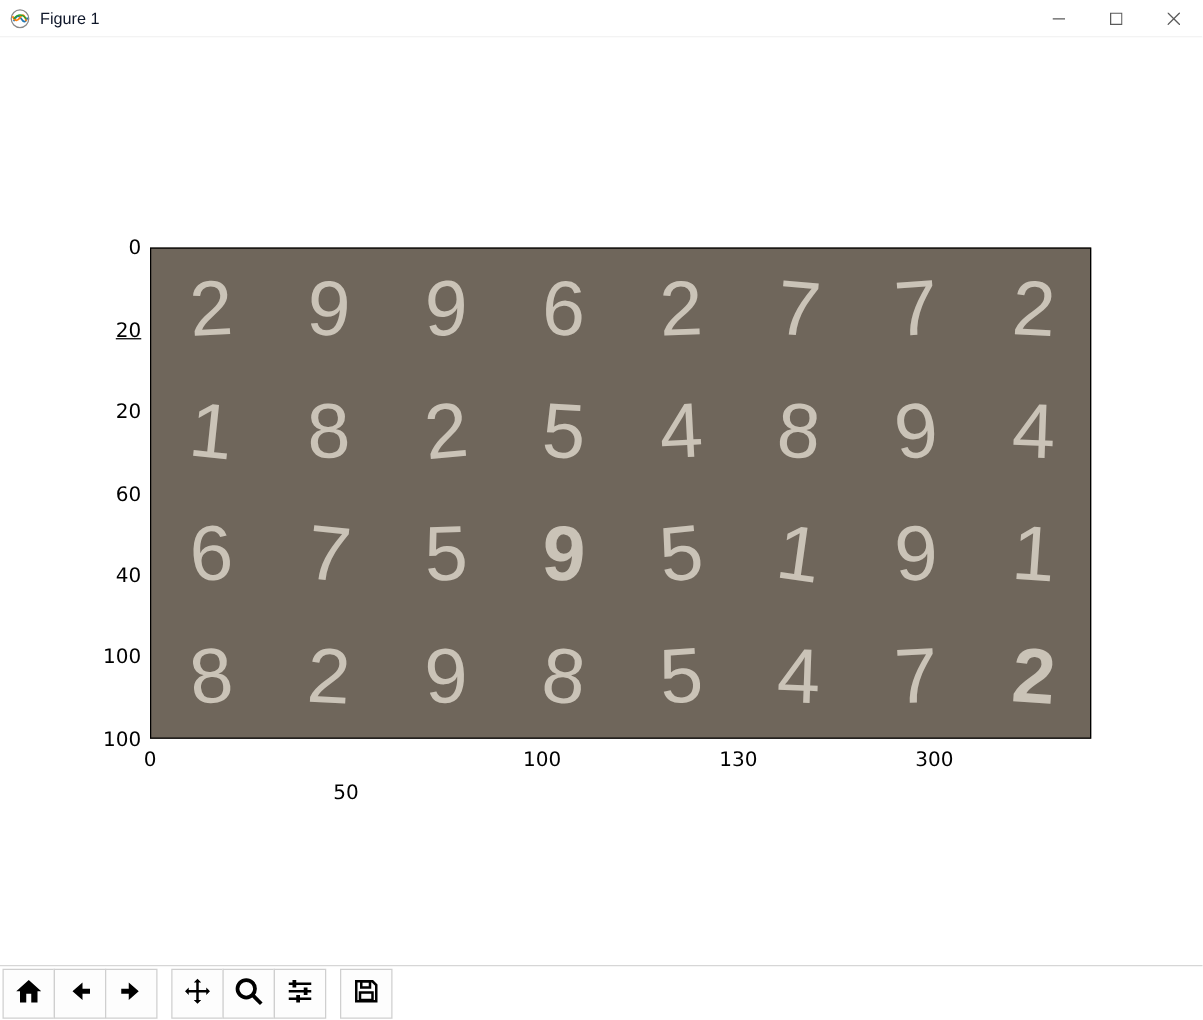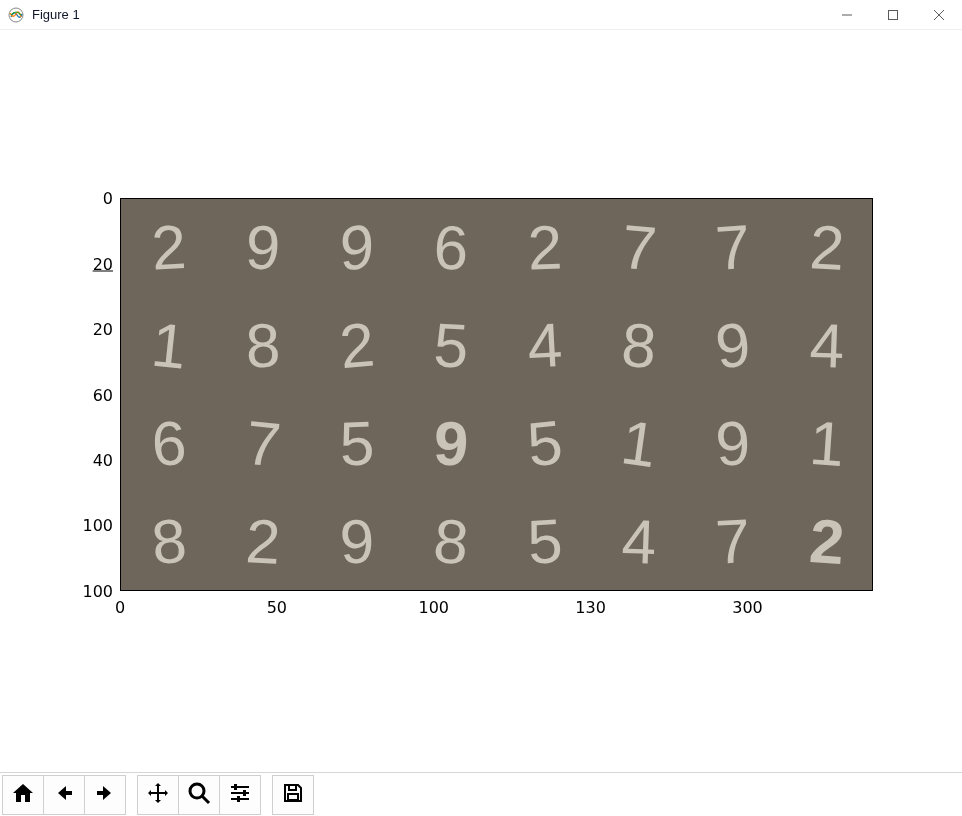--- a/index.html
+++ b/index.html
@@ -147,21 +147,21 @@
 
     <div class="ytick" style="top:0%;">0</div>
     <div class="ytick" style="top:16.67%;text-decoration:underline;">20</div>
     <div class="ytick" style="top:33.33%;">20</div>
     <div class="ytick" style="top:50%;text-align:right;">60</div>
     <div class="ytick" style="top:66.67%;">40</div>
     <div class="ytick" style="top:83.33%;">100</div>
     <div class="ytick" style="top:100%;">100</div>
 
     <div class="xtick" style="left:0%;">0</div>
-    <div class="xtick" style="left:20.83%;">50</div>
+    <div class="xtick" style="left:20.83%;margin-top:26px;">50</div>
     <div class="xtick" style="left:41.67%;">100</div>
     <div class="xtick" style="left:62.5%;">130</div>
     <div class="xtick" style="left:83.33%;">300</div>
 
     <div class="plot">
 
       <div class="tickmark-y" style="top:0%"></div>
       <div class="tickmark-y" style="top:16.67%"></div>
       <div class="tickmark-y" style="top:33.33%"></div>
       <div class="tickmark-y" style="top:50%"></div>

